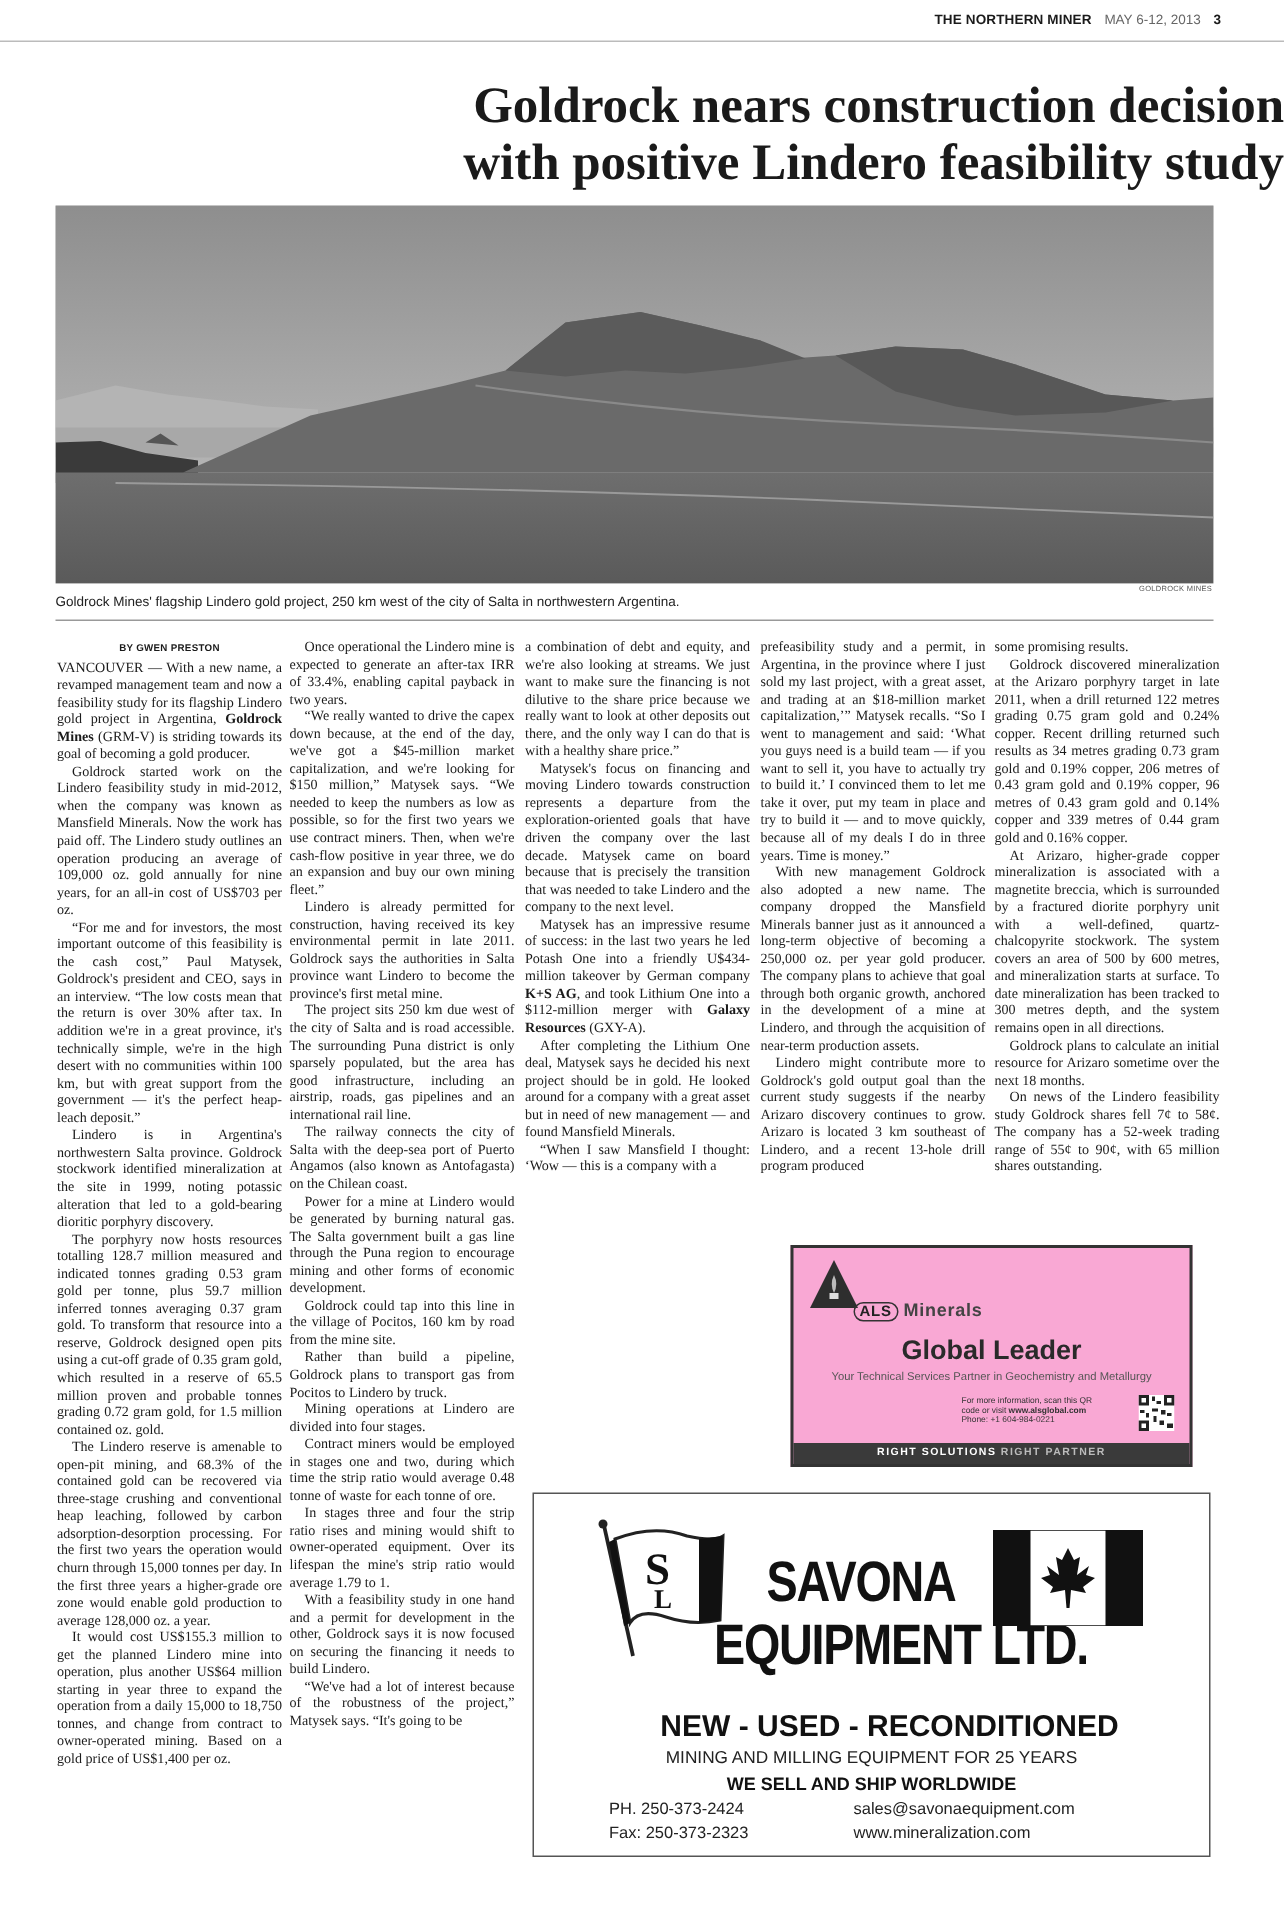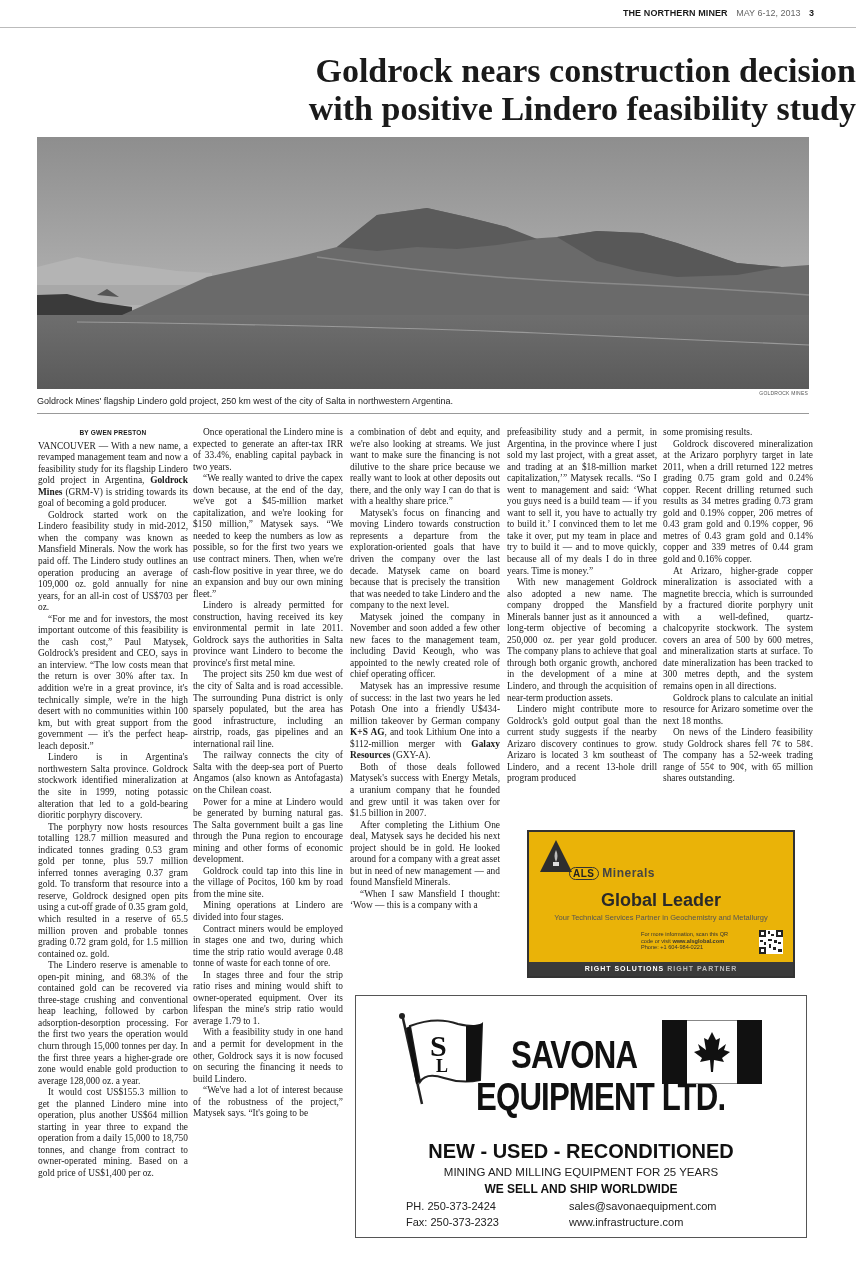--- a/index.html
+++ b/index.html
@@ -28,39 +28,39 @@
   .col p.noindent { text-indent: 0; }
   .byline { font-family: "Liberation Sans", sans-serif; font-size: 6.5px; font-weight: bold; text-align: center; margin-bottom: 2px; letter-spacing: 0.2px; }
   .col b { font-weight: bold; }
 
   .c1 { left: 38px; }
   .c2 { left: 193px; }
   .c3 { left: 350px; }
   .c4 { left: 507px; }
   .c5 { left: 663px; }
 
-  .ad-als { position: absolute; left: 527px; top: 830px; width: 268px; height: 148px; border: 2px solid #333; background: #eab308; }
+  .ad-als { position: absolute; left: 527px; top: 830px; width: 268px; height: 148px; border: 2px solid #333; background: #f9a8d4; }
   .ad-als .logo { position: absolute; left: 10px; top: 6px; }
   .ad-als .brand { position: absolute; left: 40px; top: 34px; font-family: "Liberation Sans", sans-serif; font-weight: bold; font-size: 12px; color: #444; letter-spacing: 0.5px; }
   .ad-als .brand .als { border: 1.5px solid #333; border-radius: 10px; padding: 0 3px; color: #222; font-size: 10px; }
   .ad-als .gl { position: absolute; left: 0; width: 100%; top: 58px; text-align: center; font-family: "Liberation Sans", sans-serif; font-weight: bold; font-size: 18px; color: #2a2a2a; }
   .ad-als .tag { position: absolute; left: 0; width: 100%; top: 81px; text-align: center; font-family: "Liberation Sans", sans-serif; font-size: 7.5px; color: #555; }
   .ad-als .info { position: absolute; left: 112px; top: 99px; font-family: "Liberation Sans", sans-serif; font-size: 5.6px; line-height: 6.6px; color: #333; }
   .ad-als .info b { font-weight: bold; }
   .ad-als .qr { position: absolute; right: 10px; top: 98px; width: 24px; height: 24px; }
   .ad-als .bar { position: absolute; left: 0; bottom: 0; width: 100%; height: 14px; background: #3a3a3a; color: #fff;
     font-family: "Liberation Sans", sans-serif; font-size: 7px; font-weight: bold; letter-spacing: 1px; text-align: center; line-height: 14px; }
   .ad-als .bar .light { color: #bbb; }
 
   .ad-savona { position: absolute; left: 355px; top: 995px; width: 452px; height: 243px; border: 1.5px solid #555; background: #fff; }
   .ad-savona .flag-logo { position: absolute; left: 40px; top: 14px; width: 90px; height: 96px; }
   .ad-savona .name1 { position: absolute; left: 155px; top: 38px; font-family: "Liberation Sans", sans-serif; font-weight: bold; font-size: 38px; letter-spacing: -1px; transform: scaleX(0.82); transform-origin: left; color: #111; }
   .ad-savona .name2 { position: absolute; left: 120px; top: 80px; font-family: "Liberation Sans", sans-serif; font-weight: bold; font-size: 38px; letter-spacing: -1px; transform: scaleX(0.82); transform-origin: left; color: #111; }
   .ad-savona .canada { position: absolute; left: 306px; top: 24px; width: 100px; height: 64px; }
-  .ad-savona .l1 { position: absolute; left: 0; width: 100%; top: 144px; text-align: center; font-family: "Liberation Sans", sans-serif; font-weight: bold; font-size: 20px; color: #111; }
+  .ad-savona .l1 { position: absolute; left: 12px; width: 100%; top: 144px; text-align: center; font-family: "Liberation Sans", sans-serif; font-weight: bold; font-size: 20px; color: #111; }
   .ad-savona .l2 { position: absolute; left: 0; width: 100%; top: 170px; text-align: center; font-family: "Liberation Sans", sans-serif; font-size: 11.5px; color: #222; }
   .ad-savona .l3 { position: absolute; left: 0; width: 100%; top: 186px; text-align: center; font-family: "Liberation Sans", sans-serif; font-weight: bold; font-size: 12px; color: #111; }
   .ad-savona .ph { position: absolute; left: 50px; top: 202px; font-family: "Liberation Sans", sans-serif; font-size: 11px; line-height: 16px; color: #222; }
   .ad-savona .web { position: absolute; left: 213px; top: 202px; font-family: "Liberation Sans", sans-serif; font-size: 11px; line-height: 16px; color: #222; }
 </style>
 </head>
 <body>
 
 <div class="masthead">
   <div class="pub">
@@ -118,35 +118,34 @@
 </div>
 
 <div class="col c2">
   <p>Once operational the Lindero mine is expected to generate an after-tax IRR of 33.4%, enabling capital payback in two years.</p>
   <p>“We really wanted to drive the capex down because, at the end of the day, we've got a $45-million market capitalization, and we're looking for $150 million,” Matysek says. “We needed to keep the numbers as low as possible, so for the first two years we use contract miners. Then, when we're cash-flow positive in year three, we do an expansion and buy our own mining fleet.”</p>
   <p>Lindero is already permitted for construction, having received its key environmental permit in late 2011. Goldrock says the authorities in Salta province want Lindero to become the province's first metal mine.</p>
   <p>The project sits 250 km due west of the city of Salta and is road accessible. The surrounding Puna district is only sparsely populated, but the area has good infrastructure, including an airstrip, roads, gas pipelines and an international rail line.</p>
   <p>The railway connects the city of Salta with the deep-sea port of Puerto Angamos (also known as Antofagasta) on the Chilean coast.</p>
   <p>Power for a mine at Lindero would be generated by burning natural gas. The Salta government built a gas line through the Puna region to encourage mining and other forms of economic development.</p>
   <p>Goldrock could tap into this line in the village of Pocitos, 160 km by road from the mine site.</p>
+  <p>Rather than build a pipeline, Goldrock plans to transport gas from Pocitos to Lindero by truck.</p>
   <p>Mining operations at Lindero are divided into four stages.</p>
   <p>Contract miners would be employed in stages one and two, during which time the strip ratio would average 0.48 tonne of waste for each tonne of ore.</p>
   <p>In stages three and four the strip ratio rises and mining would shift to owner-operated equipment. Over its lifespan the mine's strip ratio would average 1.79 to 1.</p>
   <p>With a feasibility study in one hand and a permit for development in the other, Goldrock says it is now focused on securing the financing it needs to build Lindero.</p>
   <p>“We've had a lot of interest because of the robustness of the project,” Matysek says. “It's going to be</p>
 </div>
 
 <div class="col c3">
   <p class="noindent">a combination of debt and equity, and we're also looking at streams. We just want to make sure the financing is not dilutive to the share price because we really want to look at other deposits out there, and the only way I can do that is with a healthy share price.”</p>
   <p>Matysek's focus on financing and moving Lindero towards construction represents a departure from the exploration-oriented goals that have driven the company over the last decade. Matysek came on board because that is precisely the transition that was needed to take Lindero and the company to the next level.</p>
-  <p>Matysek joined the company in November and soon added a few other new faces to the management team, including David Keough, who was appointed to the newly created role of chief operating officer.</p>
   <p>
     <span>Matysek has an impressive resume of success: in the last two years he led Potash One into a friendly U$434-million takeover by German company </span><b>K+S AG</b><span>, and took Lithium One into a $112-million merger with </span><b>Galaxy Resources</b><span> (GXY-A).</span>
   </p>
-  <p>Both of those deals followed Matysek's success with Energy Metals, a uranium company that he founded and grew until it was taken over for $1.5 billion in 2007.</p>
   <p>After completing the Lithium One deal, Matysek says he decided his next project should be in gold. He looked around for a company with a great asset but in need of new management — and found Mansfield Minerals.</p>
   <p>“When I saw Mansfield I thought: ‘Wow — this is a company with a</p>
 </div>
 
 <div class="col c4">
   <p class="noindent">prefeasibility study and a permit, in Argentina, in the province where I just sold my last project, with a great asset, and trading at an $18-million market capitalization,’” Matysek recalls. “So I went to management and said: ‘What you guys need is a build team — if you want to sell it, you have to actually try to build it.’ I convinced them to let me take it over, put my team in place and try to build it — and to move quickly, because all of my deals I do in three years. Time is money.”</p>
   <p>With new management Goldrock also adopted a new name. The company dropped the Mansfield Minerals banner just as it announced a long-term objective of becoming a 250,000 oz. per year gold producer. The company plans to achieve that goal through both organic growth, anchored in the development of a mine at Lindero, and through the acquisition of near-term production assets.</p>
   <p>Lindero might contribute more to Goldrock's gold output goal than the current study suggests if the nearby Arizaro discovery continues to grow. Arizaro is located 3 km southeast of Lindero, and a recent 13-hole drill program produced</p>
 </div>
 
@@ -220,15 +219,15 @@
   </svg>
   <div class="l1">NEW - USED - RECONDITIONED</div>
   <div class="l2">MINING AND MILLING EQUIPMENT FOR 25 YEARS</div>
   <div class="l3">WE SELL AND SHIP WORLDWIDE</div>
   <div class="ph">
     <div>PH. 250-373-2424</div>
     <div>Fax: 250-373-2323</div>
   </div>
   <div class="web">
     <div>sales@savonaequipment.com</div>
-    <div>www.infrastructure.com</div>
+    <div>www.mineralization.com</div>
   </div>
 </div>
 
 </body></html>

